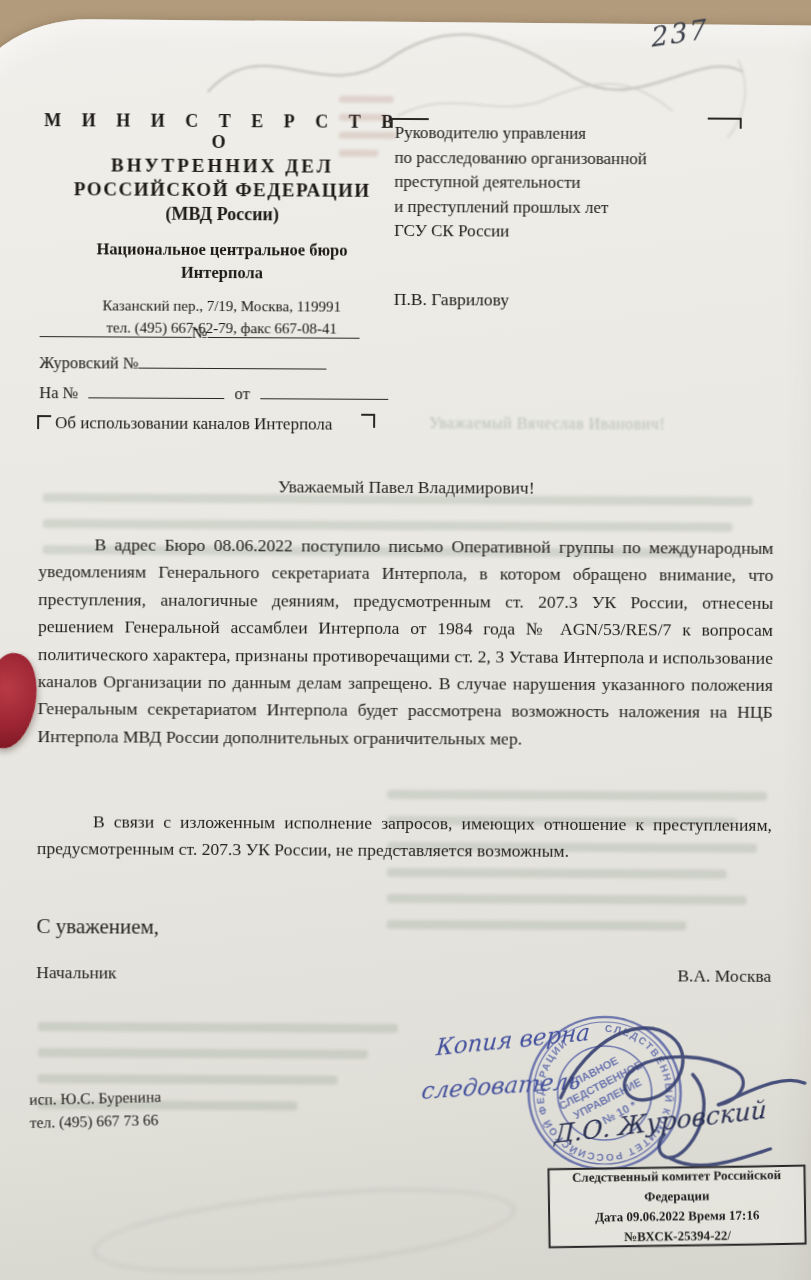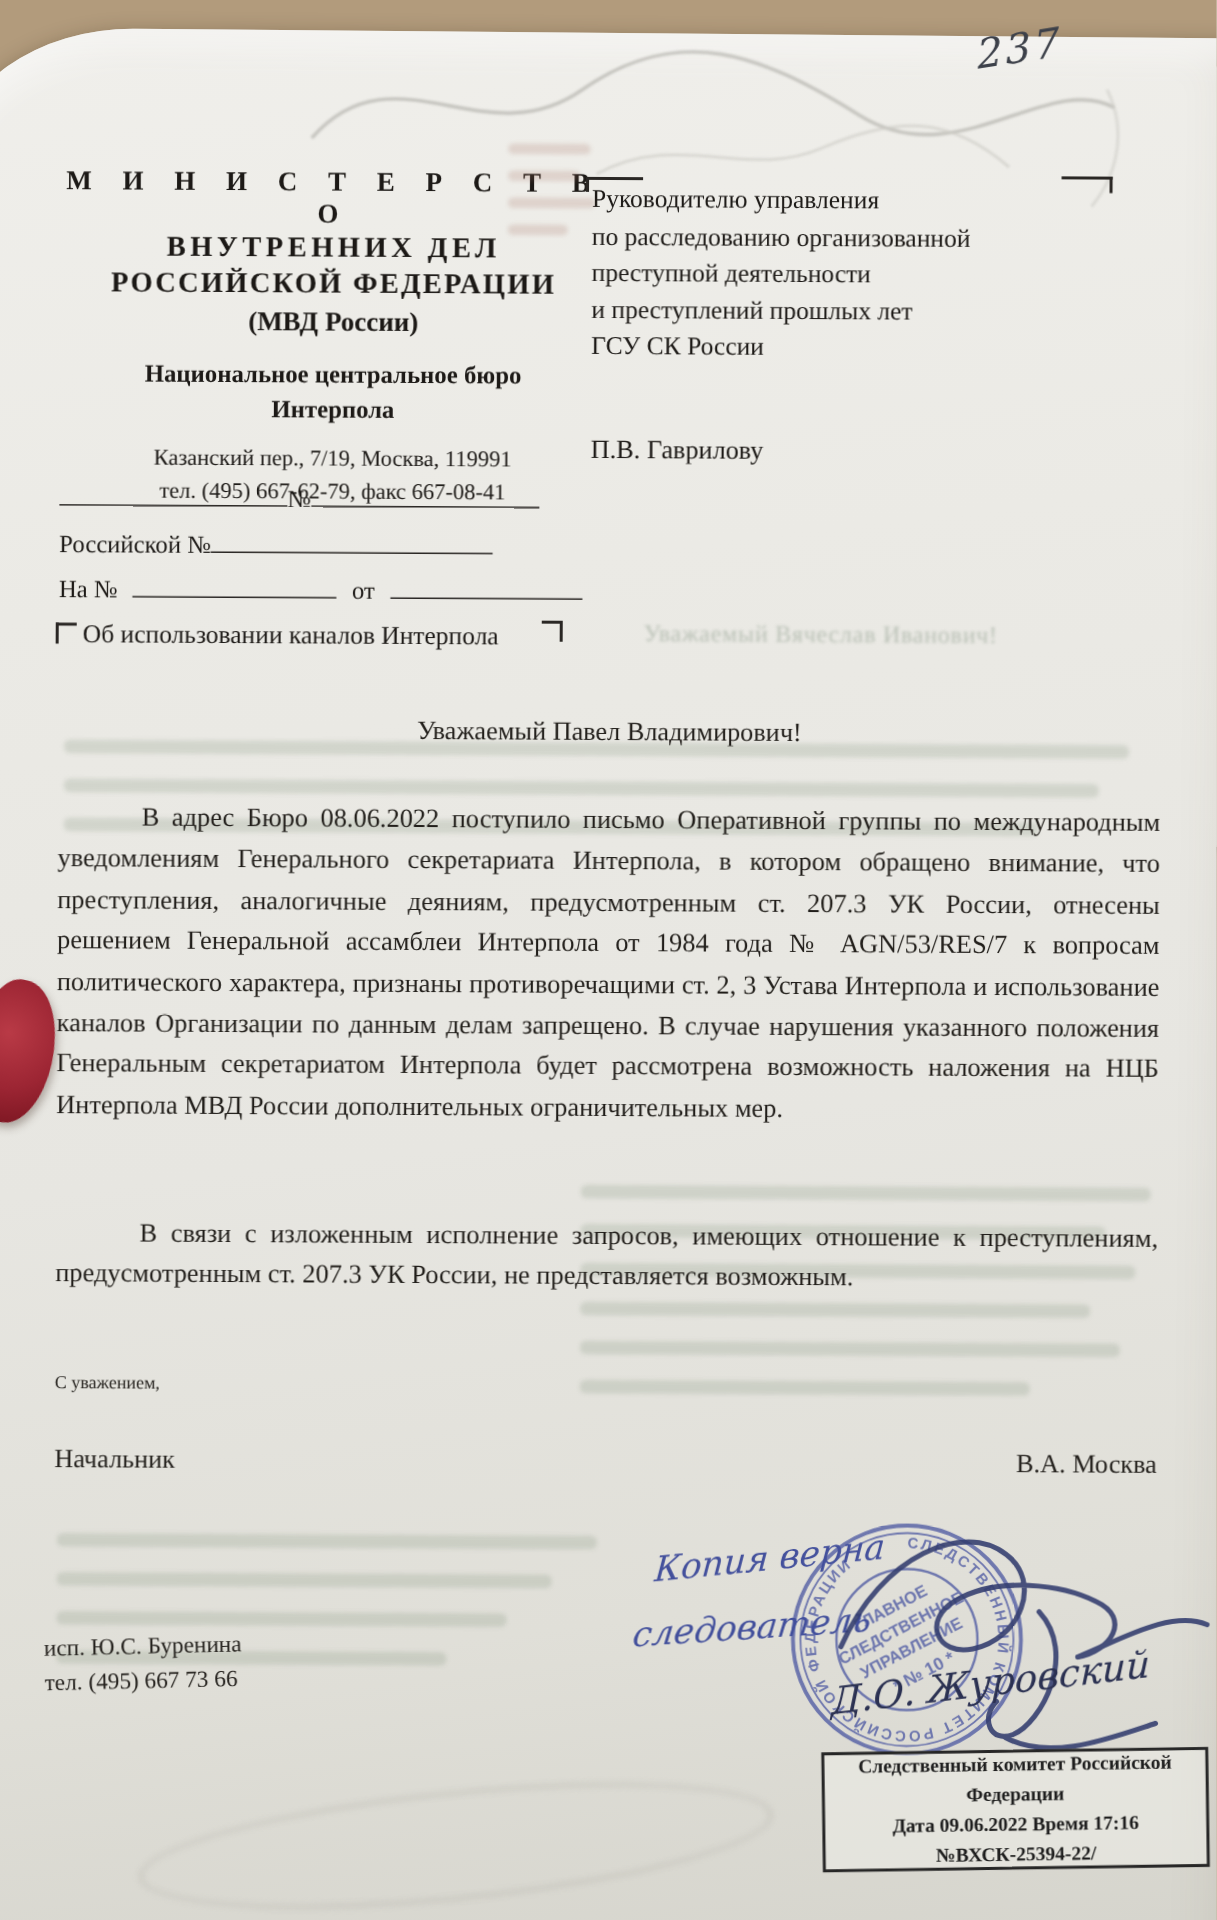--- a/index.html
+++ b/index.html
@@ -41,21 +41,21 @@
 
   
   .addressee{position:absolute;left:392px;top:121px;width:330px;font-size:17px;line-height:24.5px;color:#1c1916;}
   .addressee-name{position:absolute;left:392px;top:289px;font-size:17.5px;color:#1c1916;text-align:right;}
 
   
   .salutation{position:absolute;left:38px;top:477px;width:735px;text-align:center;font-size:17.5px;color:#211e1a;}
   .para{position:absolute;left:38px;width:735px;font-size:17.6px;line-height:27.4px;text-align:justify;text-indent:56px;color:#211e1a;}
   .p1{top:533px;}
   .p2{top:810px;}
-  .regards{position:absolute;left:38px;top:916px;font-size:12px;}
+  .regards{position:absolute;left:38px;top:916px;font-size:21px;}
   .signrow{position:absolute;left:38px;top:964px;width:735px;font-size:17.5px;}
   .signrow .who{float:left;font-family:Liberation Serif, serif;}
   .signrow .name{float:right;}
   .executor{position:absolute;left:32px;top:1088px;font-size:15.5px;line-height:23px;transform:rotate(-1.6deg);color:#24211d;}
 
   
   .hand{font-family:"DejaVu Serif",serif;font-style:italic;}
   .pageno{position:absolute;left:648px;top:16px;font-size:27px;color:#3c4049;transform:rotate(-9deg) skewX(-6deg);letter-spacing:2px;}
   .copy-note1{position:absolute;left:438px;top:1026px;font-size:23px;color:#43509c;transform:rotate(-6deg) skewX(-10deg);}
   .copy-note2{position:absolute;left:424px;top:1072px;font-size:23px;color:#43509c;transform:rotate(-4deg) skewX(-10deg);}
@@ -102,21 +102,21 @@
       <div class="addr">
         <div>Казанский пер., 7/19, Москва, 119991</div>
         <div>тел. (495) 667-62-79, факс 667-08-41</div>
       </div>
     </div>
 
     <div class="refline" style="top:324px;">
       <span class="blank" style="width:152px;"></span><span>№</span><span class="blank" style="width:152px;"></span>
     </div>
     <div class="refline" style="top:355px;">
-      <span>Российской №</span><span class="blank" style="width:188px;"></span>
+      <span>Журовский №</span><span class="blank" style="width:188px;"></span>
     </div>
     <div class="refline" style="top:385px;">
       <span>На №</span>
       <span class="blank" style="width:136px;margin:0 6px;"></span>
       <span>от</span>
       <span class="blank" style="width:128px;margin-left:6px;"></span>
     </div>
 
     <div class="corner tl" style="left:36px;top:417px;"></div>
     <div class="refline" style="left:54px;top:415px;font-size:17px;">Об использовании каналов Интерпола</div>

